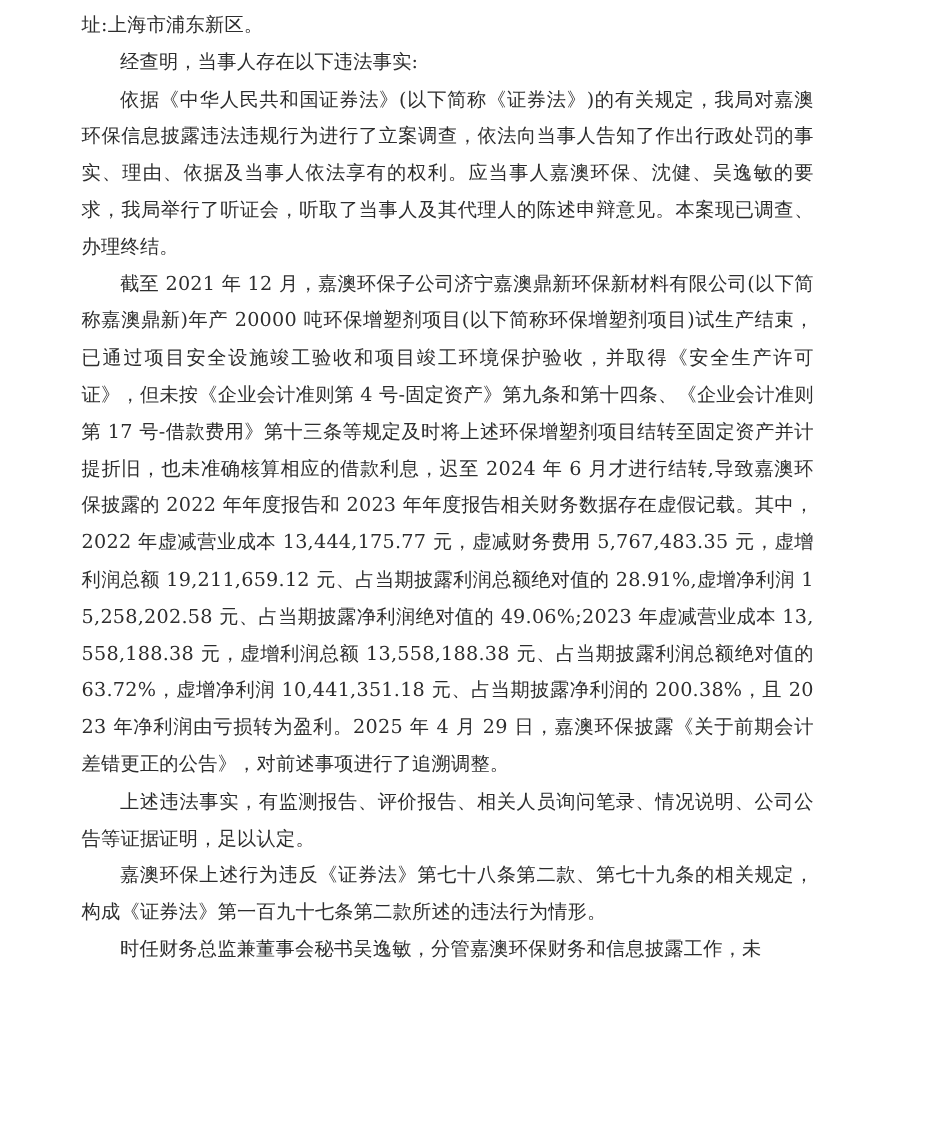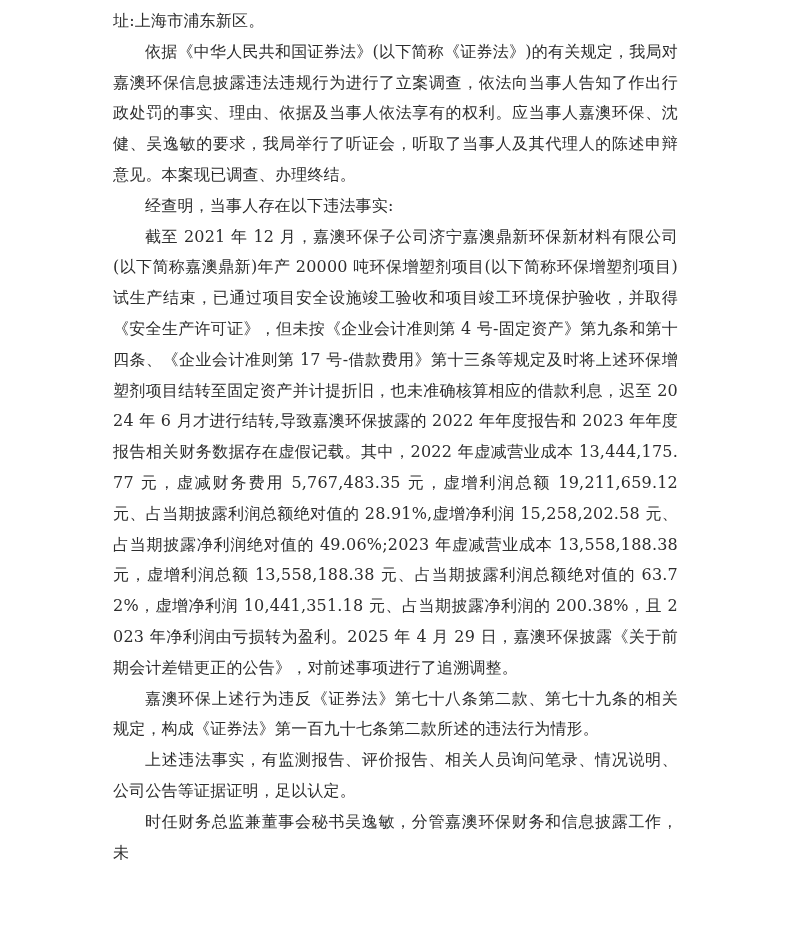--- a/index.html
+++ b/index.html
@@ -6,21 +6,21 @@
     margin: 0;
     padding: 0;
     background: #ffffff;
   }
   .page {
     position: relative;
     width: 790px;
     height: 935px;
     box-sizing: border-box;
     background: #ffffff;
-    padding: 6px 112px 0 113px;
+    padding: 6px 112px 0 68px;
     overflow: hidden;
     font-family: "DejaVu Serif", "Liberation Serif", serif;
     font-size: 16px;
     line-height: 30.8px;
     color: #2d2d2d;
     text-align: justify;
     letter-spacing: 0.2px;
   }
   .page p {
     margin: 0;
@@ -30,19 +30,19 @@
   }
   .page p.no-indent {
     text-indent: 0;
   }
 </style>
 </head>
 <body>
 
 <div class="page">
   <p class="no-indent">址:上海市浦东新区。</p>
+  <p>经查明，当事人存在以下违法事实:</p>
   <p>依据《中华人民共和国证券法》(以下简称《证券法》)的有关规定，我局对嘉澳环保信息披露违法违规行为进行了立案调查，依法向当事人告知了作出行政处罚的事实、理由、依据及当事人依法享有的权利。应当事人嘉澳环保、沈健、吴逸敏的要求，我局举行了听证会，听取了当事人及其代理人的陈述申辩意见。本案现已调查、办理终结。</p>
-  <p>经查明，当事人存在以下违法事实:</p>
   <p>截至 2021 年 12 月，嘉澳环保子公司济宁嘉澳鼎新环保新材料有限公司(以下简称嘉澳鼎新)年产 20000 吨环保增塑剂项目(以下简称环保增塑剂项目)试生产结束，已通过项目安全设施竣工验收和项目竣工环境保护验收，并取得《安全生产许可证》，但未按《企业会计准则第 4 号-固定资产》第九条和第十四条、《企业会计准则第 17 号-借款费用》第十三条等规定及时将上述环保增塑剂项目结转至固定资产并计提折旧，也未准确核算相应的借款利息，迟至 2024 年 6 月才进行结转,导致嘉澳环保披露的 2022 年年度报告和 2023 年年度报告相关财务数据存在虚假记载。其中，2022 年虚减营业成本 13,444,175.77 元，虚减财务费用 5,767,483.35 元，虚增利润总额 19,211,659.12 元、占当期披露利润总额绝对值的 28.91%,虚增净利润 15,258,202.58 元、占当期披露净利润绝对值的 49.06%;2023 年虚减营业成本 13,558,188.38 元，虚增利润总额 13,558,188.38 元、占当期披露利润总额绝对值的 63.72%，虚增净利润 10,441,351.18 元、占当期披露净利润的 200.38%，且 2023 年净利润由亏损转为盈利。2025 年 4 月 29 日，嘉澳环保披露《关于前期会计差错更正的公告》，对前述事项进行了追溯调整。</p>
+  <p>上述违法事实，有监测报告、评价报告、相关人员询问笔录、情况说明、公司公告等证据证明，足以认定。</p>
   <p>嘉澳环保上述行为违反《证券法》第七十八条第二款、第七十九条的相关规定，构成《证券法》第一百九十七条第二款所述的违法行为情形。</p>
-  <p>上述违法事实，有监测报告、评价报告、相关人员询问笔录、情况说明、公司公告等证据证明，足以认定。</p>
   <p>时任财务总监兼董事会秘书吴逸敏，分管嘉澳环保财务和信息披露工作，未</p>
 </div>
 
 </body></html>

